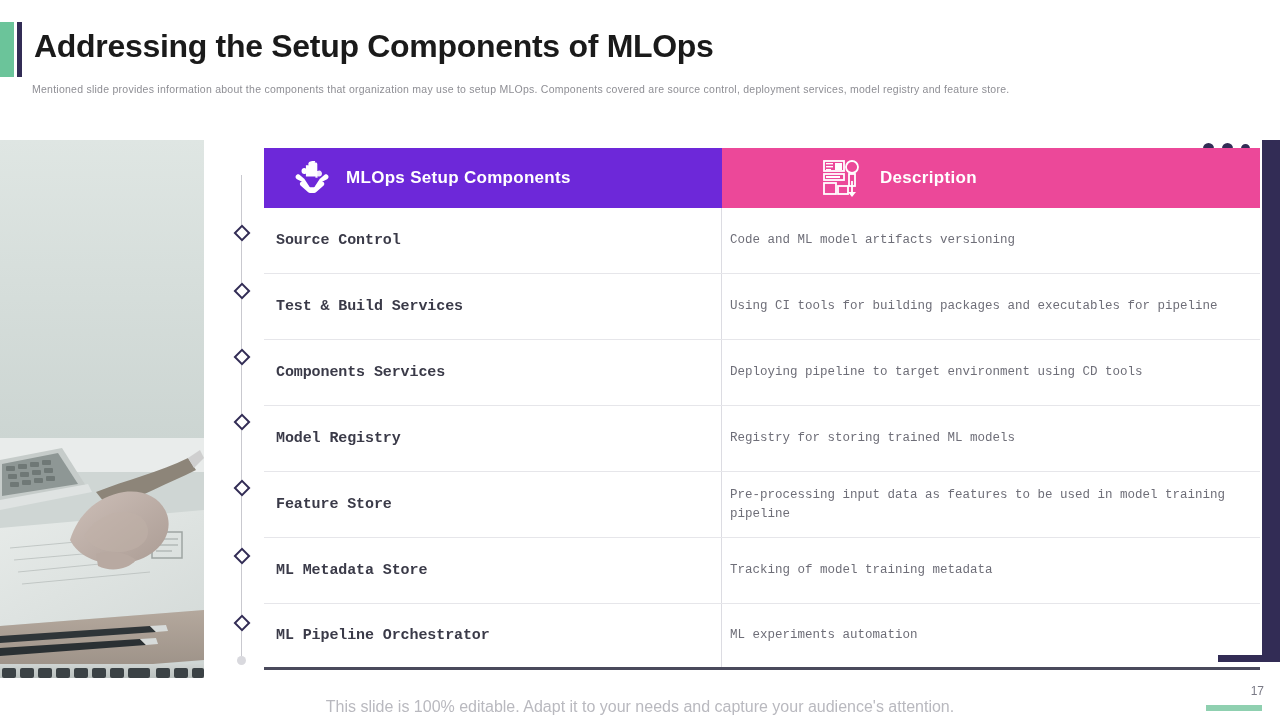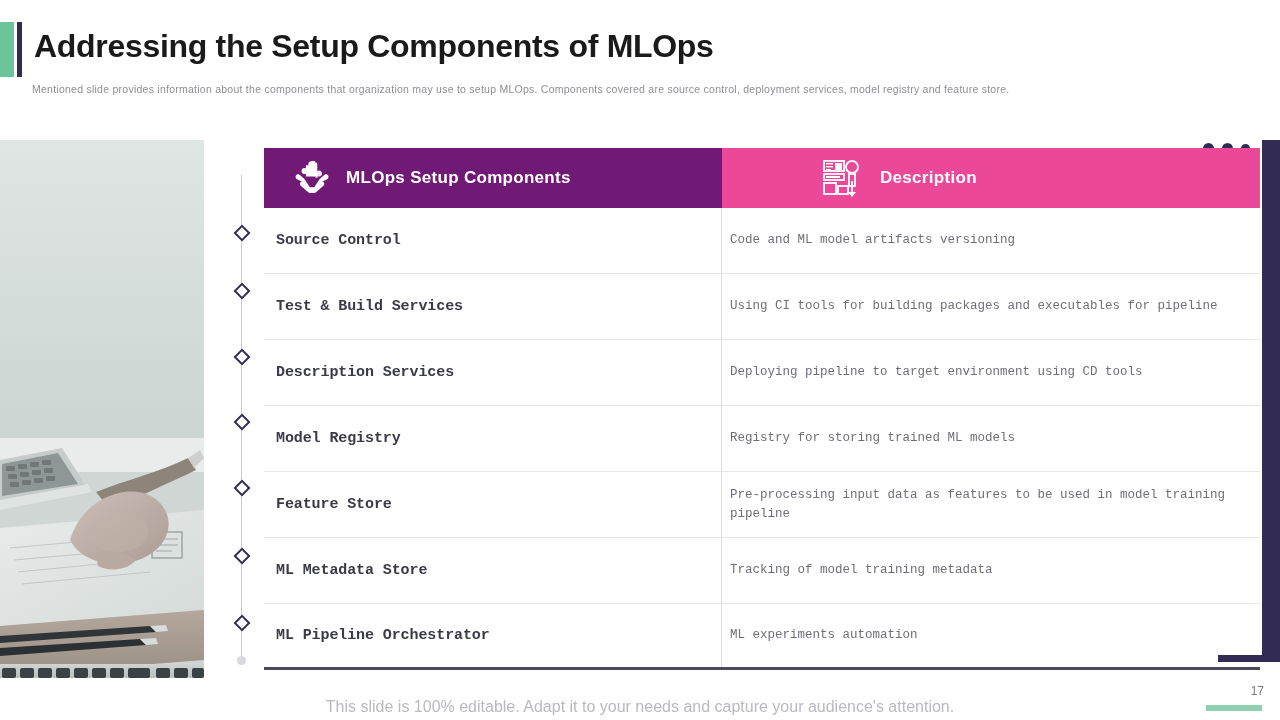--- a/index.html
+++ b/index.html
@@ -73,21 +73,21 @@
   }
 
   
   #table{
     position:absolute; left:264px; top:148px; width:996px;
   }
   #table-header{
     display:flex; height:60px;
   }
   #th-left{
-    width:458px; background:#701a75;
+    width:458px; background:#6d28d9;
     display:flex; align-items:center; gap:14px; padding-left:28px;
   }
   #th-right{
     width:538px; background:#ec4899;
     display:flex; align-items:center; gap:18px; padding-left:100px;
   }
   .th-label{
     color:#ffffff; font-size:17px; font-weight:bold; letter-spacing:0.3px;
   }
   .th-icon{ display:flex; align-items:center; }
@@ -297,21 +297,21 @@
 
   <div class="row">
     <div class="cell-name">Source Control</div>
     <div class="cell-desc">Code and ML model artifacts versioning</div>
   </div>
   <div class="row">
     <div class="cell-name">Test &amp; Build Services</div>
     <div class="cell-desc">Using CI tools for building packages and executables for pipeline</div>
   </div>
   <div class="row">
-    <div class="cell-name">Description Services</div>
+    <div class="cell-name">Components Services</div>
     <div class="cell-desc">Deploying pipeline to target environment  using CD tools</div>
   </div>
   <div class="row">
     <div class="cell-name">Model Registry</div>
     <div class="cell-desc">Registry for storing trained ML models</div>
   </div>
   <div class="row">
     <div class="cell-name">Feature Store</div>
     <div class="cell-desc">Pre-processing input data as features to be used in model training pipeline</div>
   </div>

